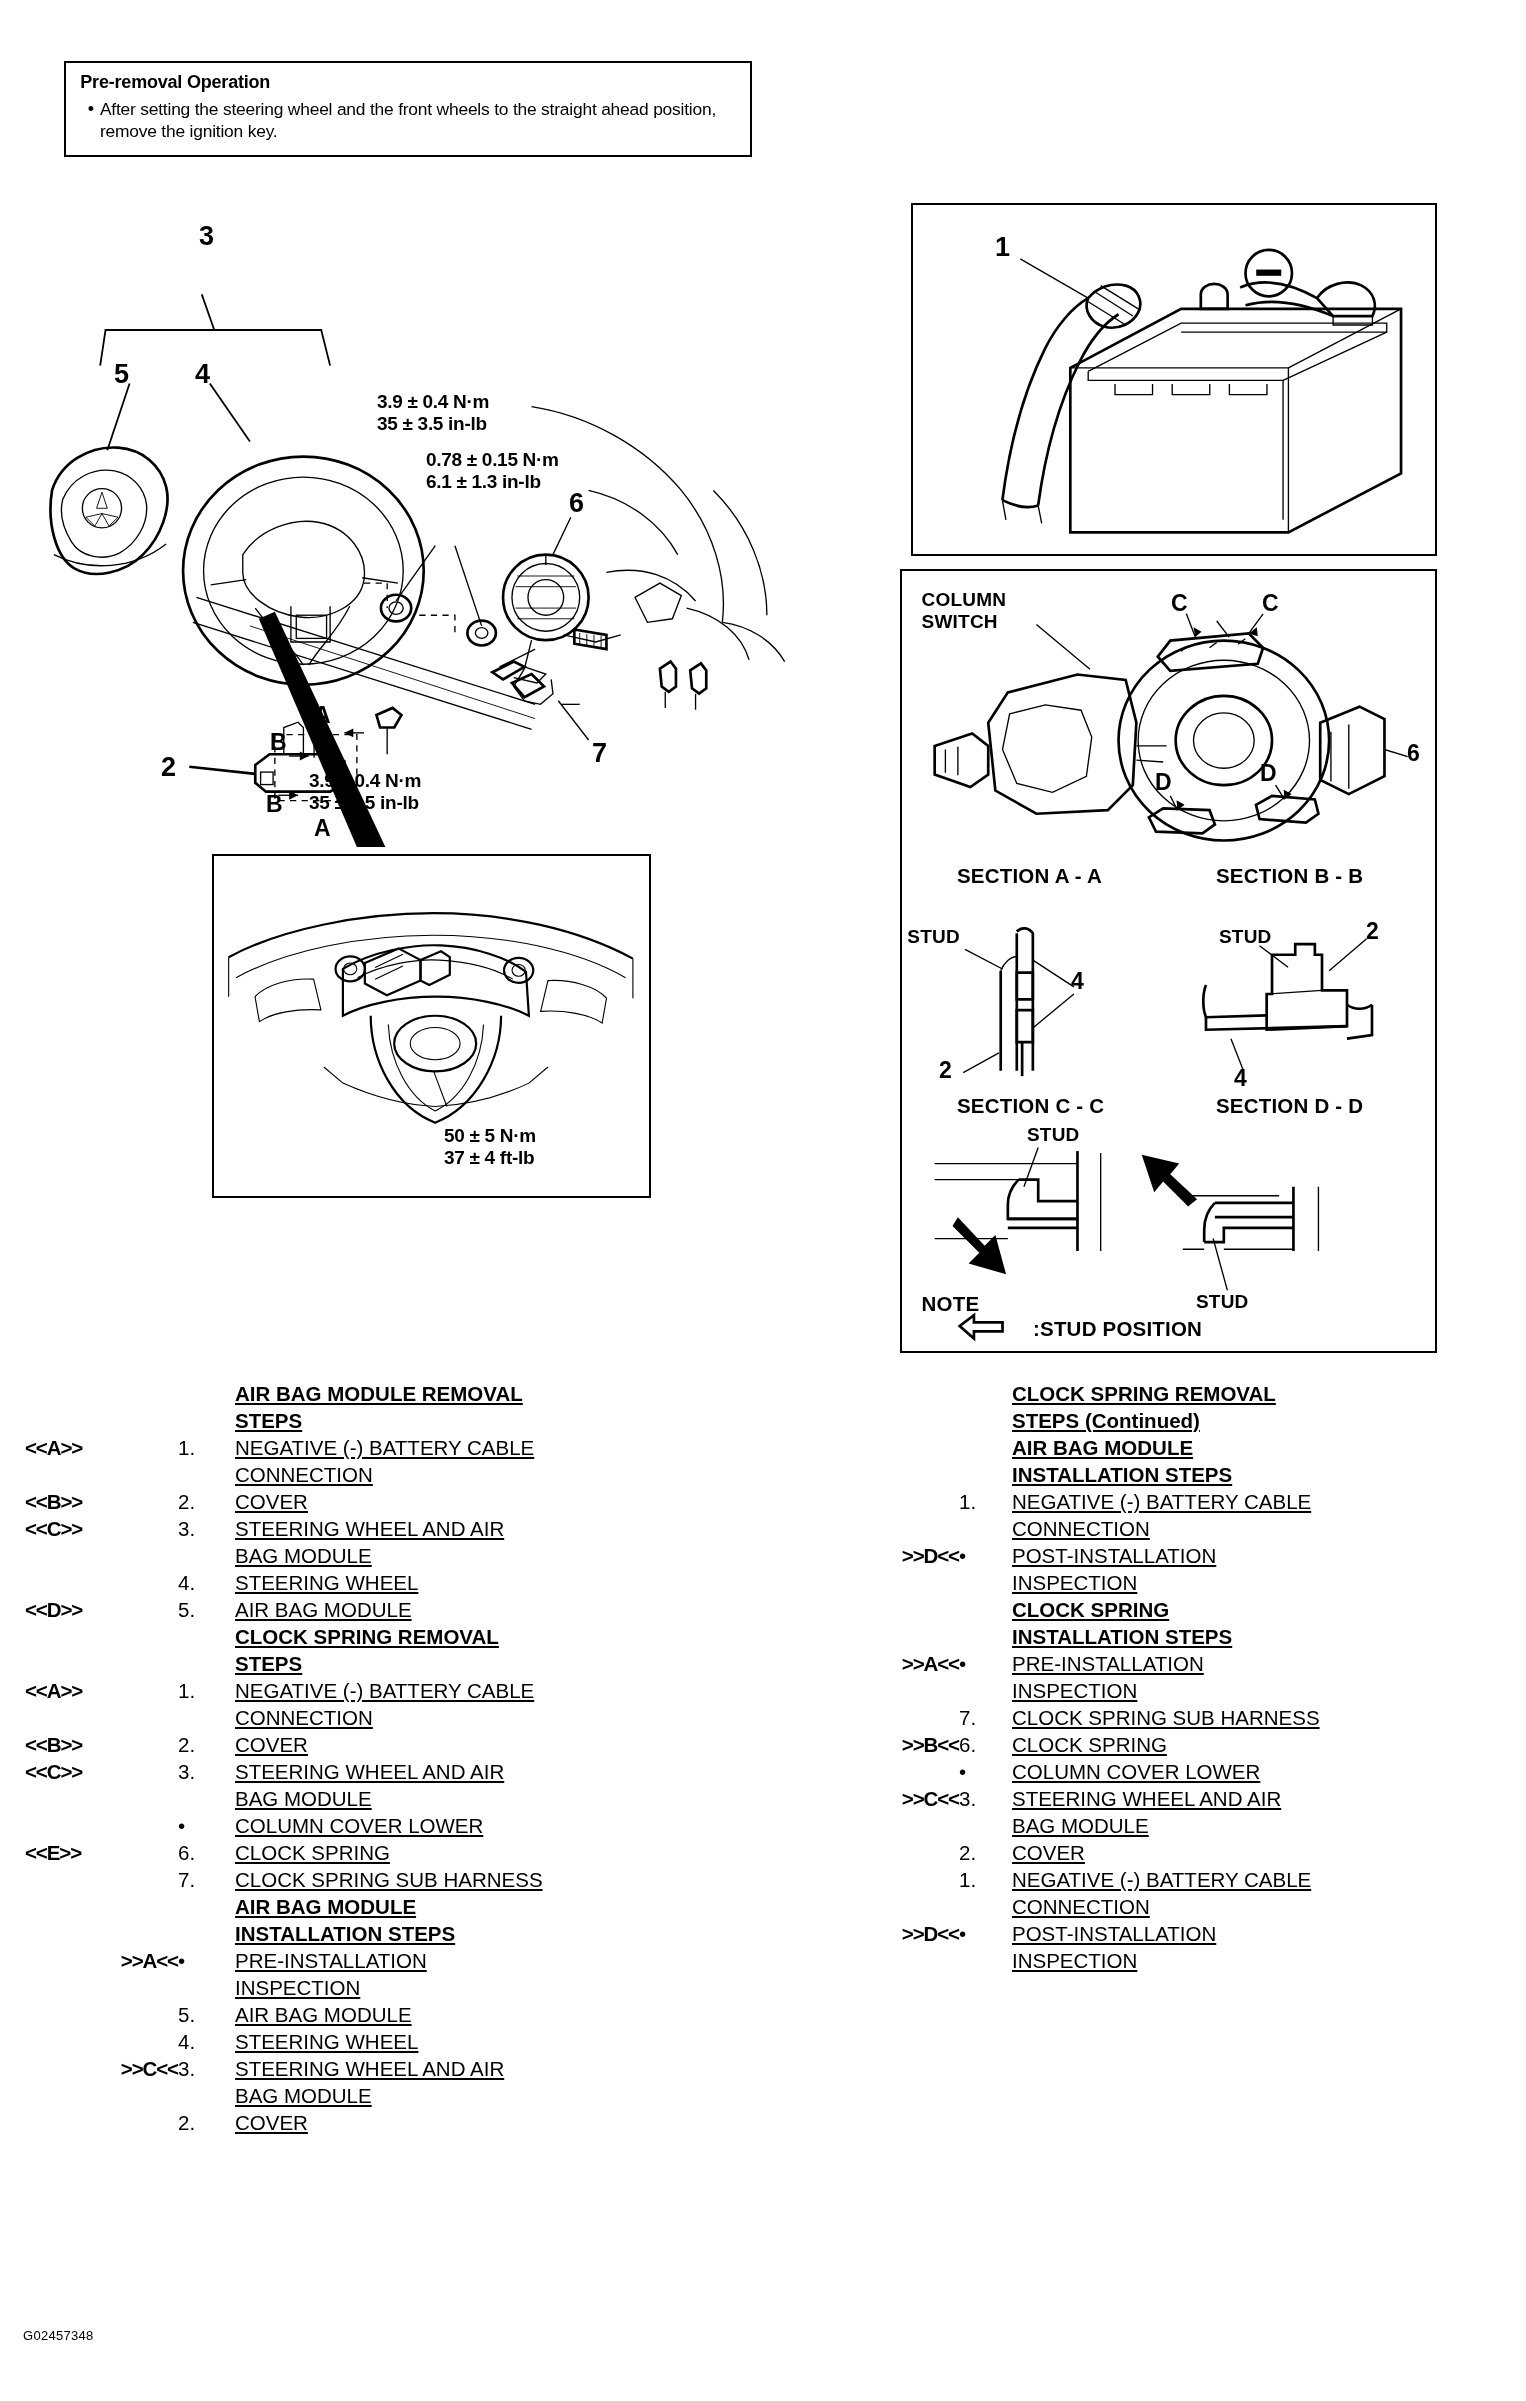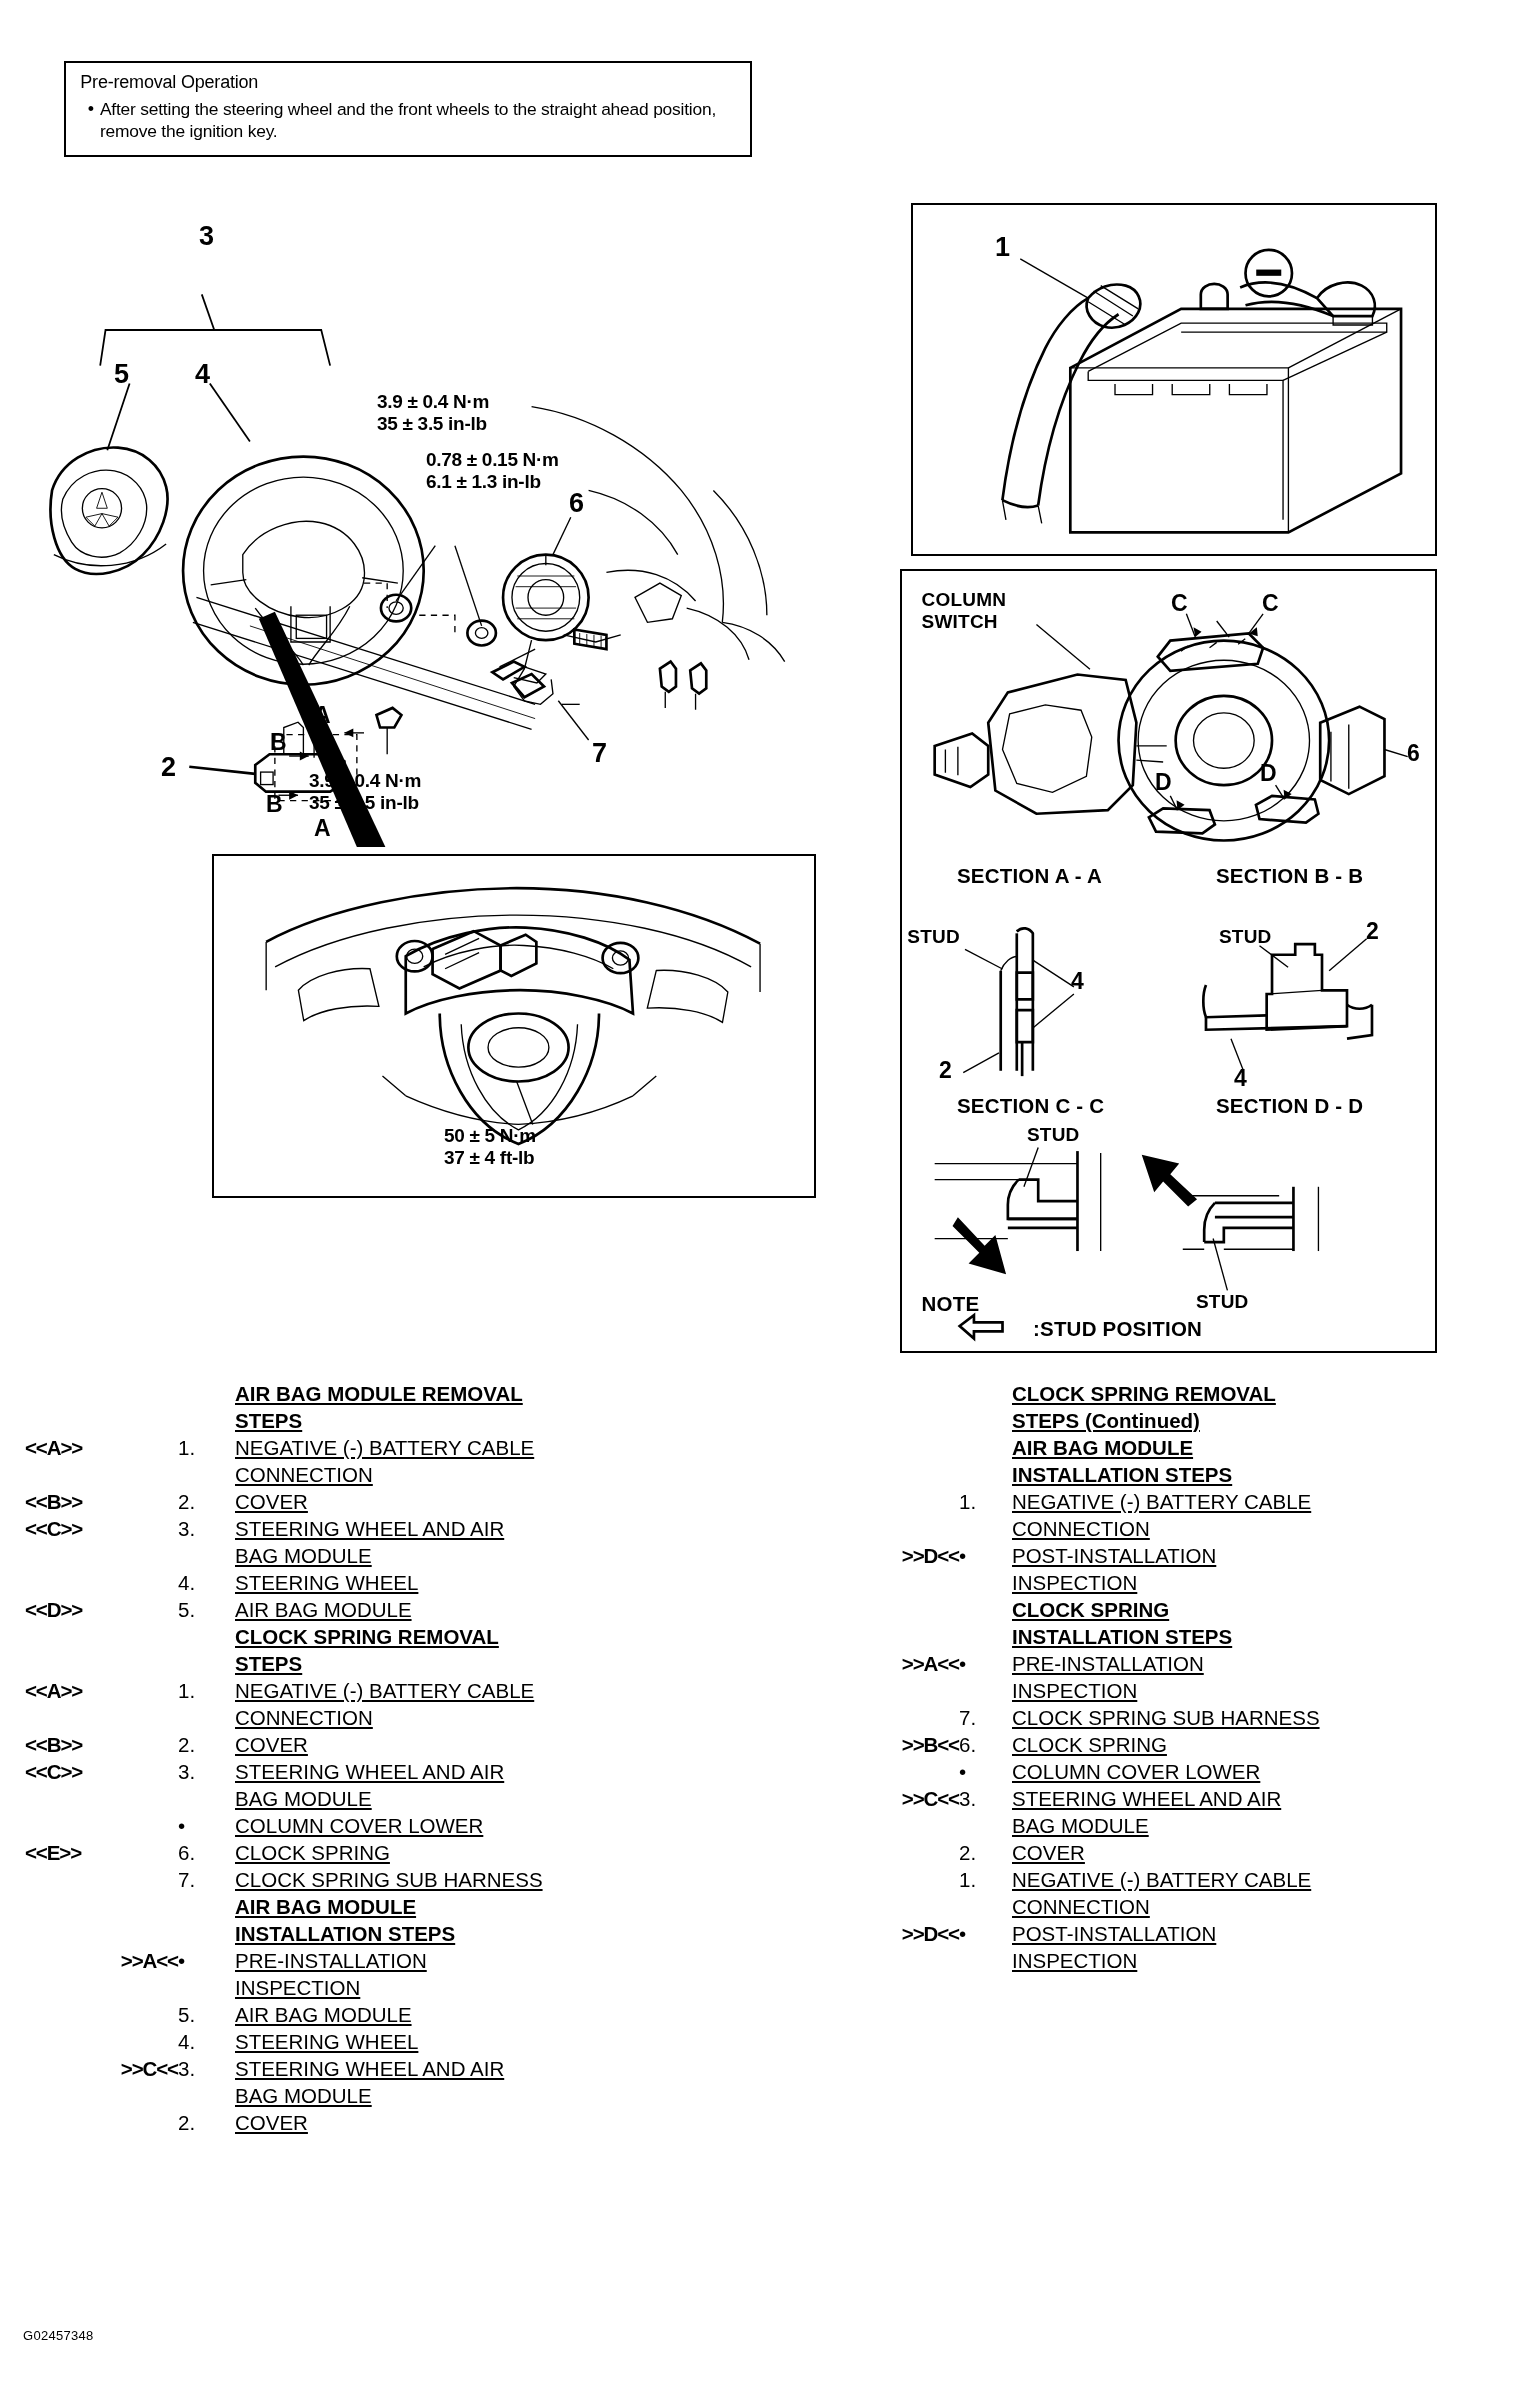--- a/index.html
+++ b/index.html
@@ -18,21 +18,21 @@
   .prebox {
     position: absolute;
     left: 64px; top: 61px;
     width: 688px; height: 96px;
     border: 2.7px solid #000;
     background: #fff;
     padding: 9px 10.7px 0 14.3px;
   }
   .prebox-title {
     font-size: 18px;
-    font-weight: normal;
+    font-weight: bold;
     letter-spacing: -0.2px;
     margin: 0 0 5.3px 0;
   }
   .prebox-row { display: flex; align-items: flex-start; }
   .prebox-bullet {
     width: 19.6px;
     flex: 0 0 19.6px;
     font-size: 18px;
     line-height: 23px;
     text-align: center;
@@ -41,21 +41,21 @@
   .prebox-text {
     font-size: 17.4px;
     line-height: 22px;
     letter-spacing: -0.2px;
   }
 
   
   .panel { position: absolute; border: 2.7px solid #000; background: #fff; }
   #battery-panel  { left: 911px; top: 203px;  width: 526px; height: 353px; }
   #clockspring-panel { left: 900px; top: 569px; width: 537px; height: 784px; }
-  #inset-panel    { left: 212px;  top: 854px;  width: 604px; height: 344px; }
+  #inset-panel    { left: 212px;  top: 854px;  width: 439px; height: 344px; }
 
   .art { position: absolute; left: 0; top: 0; width: 100%; height: 100%; overflow: visible; }
   .art-free { position: absolute; overflow: visible; }
 
   
   .callout {
     position: absolute;
     font-size: 27px;
     font-weight: bold;
     font-family: "Liberation Sans", sans-serif;

